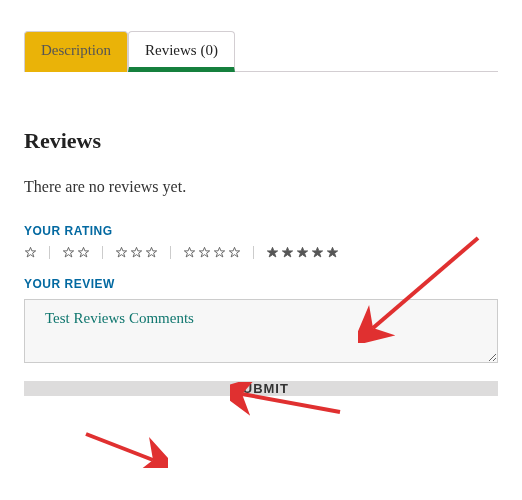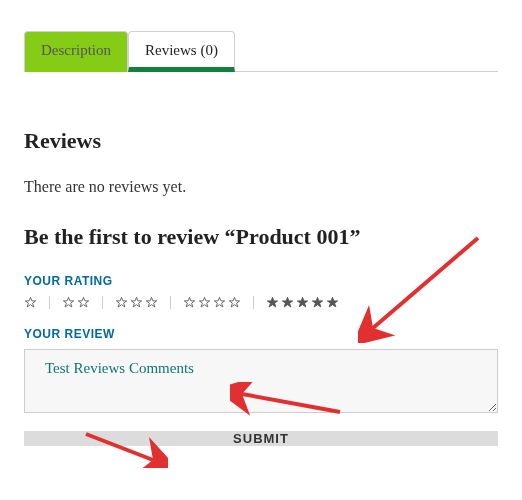--- a/index.html
+++ b/index.html
@@ -15,21 +15,21 @@
   .content { padding: 24px; }
   .tabs {
     display: flex;
     border-bottom: 1px solid #d3ced2;
     margin-top: 6px;
   }
   .tab {
     padding: 10px 16px 8px;
     border: 1px solid #d3ced2;
     border-bottom: none;
-    background: #84cc16;
+    background: #eab308;
     color: #555;
     font-size: 15px;
     cursor: pointer;
     border-radius: 4px 4px 0 0;
     position: relative;
     top: 1px;
   }
   .tab.active {
     background: #fff;
     color: #222;
@@ -112,21 +112,20 @@
 
 <div class="content">
   <div class="tabs">
     <div class="tab">Description</div>
     <div class="tab active">Reviews (0)</div>
   </div>
 
   <div class="reviews-section">
     <h2 class="reviews-title">Reviews</h2>
     <p class="no-reviews">There are no reviews yet.</p>
-    <h3 class="review-prompt">Be the first to review “Product 001”</h3>
 
     <div class="field-label">YOUR RATING</div>
     <div class="rating-groups" id="rating-groups">
         <div class="rating-group">
           <span>
             <svg class="star" viewBox="0 0 24 24">
               <path d="M12 2.5 L14.6 9 L21.5 9 L15.9 13.3 L18.2 20.2 L12 16 L5.8 20.2 L8.1 13.3 L2.5 9 L9.4 9 Z" fill="none" stroke="#565656" stroke-width="1.6" stroke-linejoin="round"></path>
             </svg>
           </span>
         </div>

